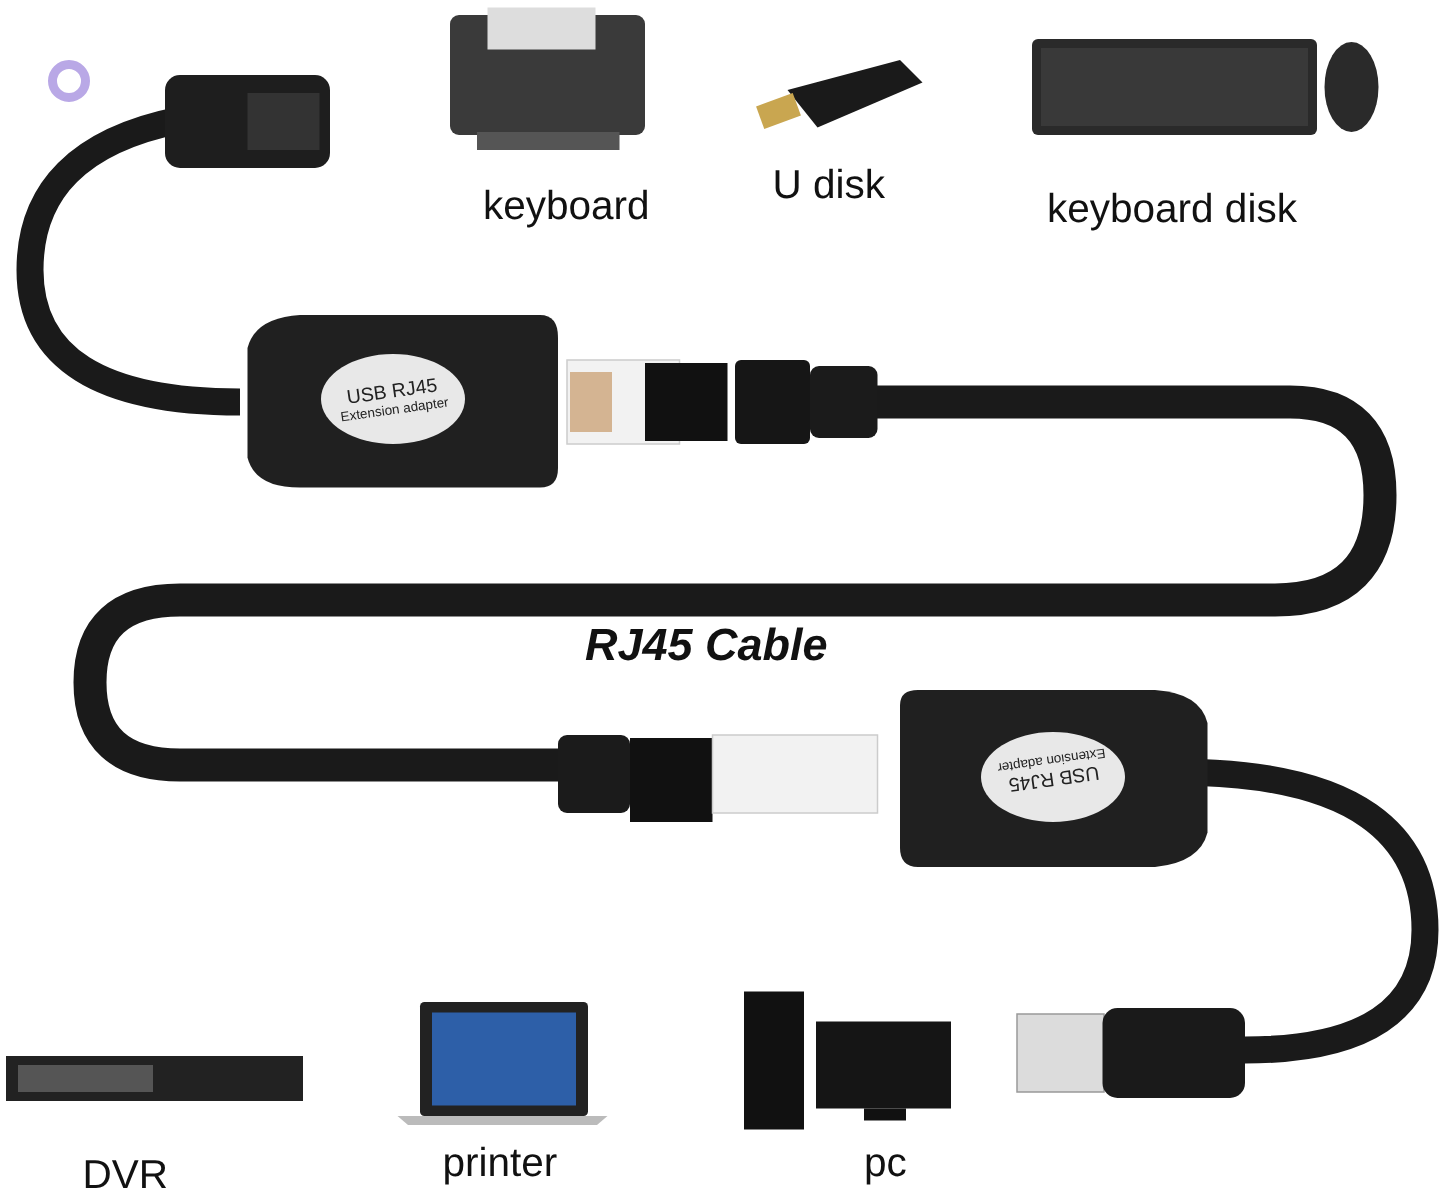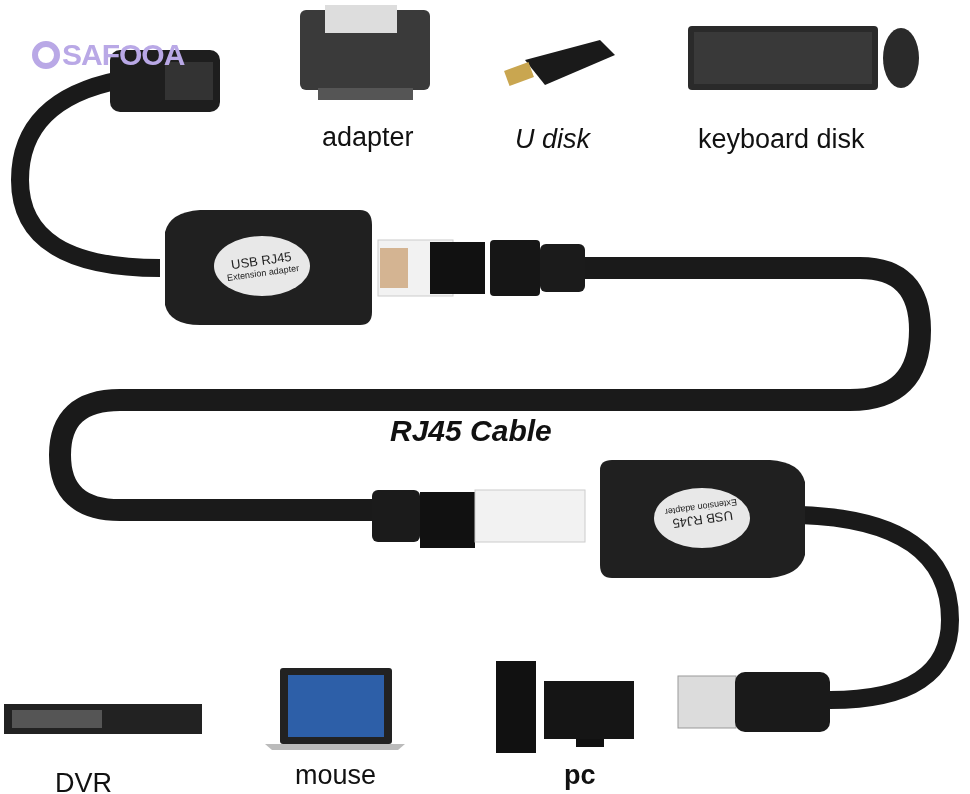--- a/index.html
+++ b/index.html
@@ -84,32 +84,32 @@
     <path d="M265 744 L405 744 L398 750 L272 750 Z" fill="#bbb"></path>
   </g>
 
   <g>
     <rect x="496" y="661" width="40" height="92" fill="#111"></rect>
     <rect x="544" y="681" width="90" height="58" fill="#151515"></rect>
     <rect x="576" y="739" width="28" height="8" fill="#111"></rect>
   </g>
 </svg>
 
-<div class="logo"><span class="q"></span><span>SAFOOA</span></div>
+<div class="logo"><span class="q"></span></div>
 
 <div class="abs" style="left:218px;top:253px;width:88px;text-align:center;font-size:11px;color:#222;transform:rotate(-8deg);">
   <div style="font-size:13px;">USB RJ45</div>
   <div style="font-size:9px;">Extension adapter</div>
 </div>
 <div class="abs" style="left:658px;top:502px;width:88px;text-align:center;font-size:11px;color:#222;transform:rotate(172deg);">
   <div style="font-size:13px;">USB RJ45</div>
   <div style="font-size:9px;">Extension adapter</div>
 </div>
 
-<div class="label" style="left:322px;top:122px;">adapter</div>
-<div class="label" style="left:515px;top:124px;font-style:italic;">U disk</div>
+<div class="label" style="left:322px;top:122px;">keyboard</div>
+<div class="label" style="left:515px;top:108px;">U disk</div>
 <div class="label" style="left:698px;top:124px;">keyboard disk</div>
 
 <div class="title" style="left:390px;top:414px;">RJ45 Cable</div>
 
 <div class="label" style="left:55px;top:768px;">DVR</div>
-<div class="label" style="left:295px;top:760px;">mouse</div>
-<div class="label" style="left:564px;top:760px;font-weight:bold;">pc</div>
+<div class="label" style="left:295px;top:760px;">printer</div>
+<div class="label" style="left:576px;top:760px;">pc</div>
 
 </body></html>

